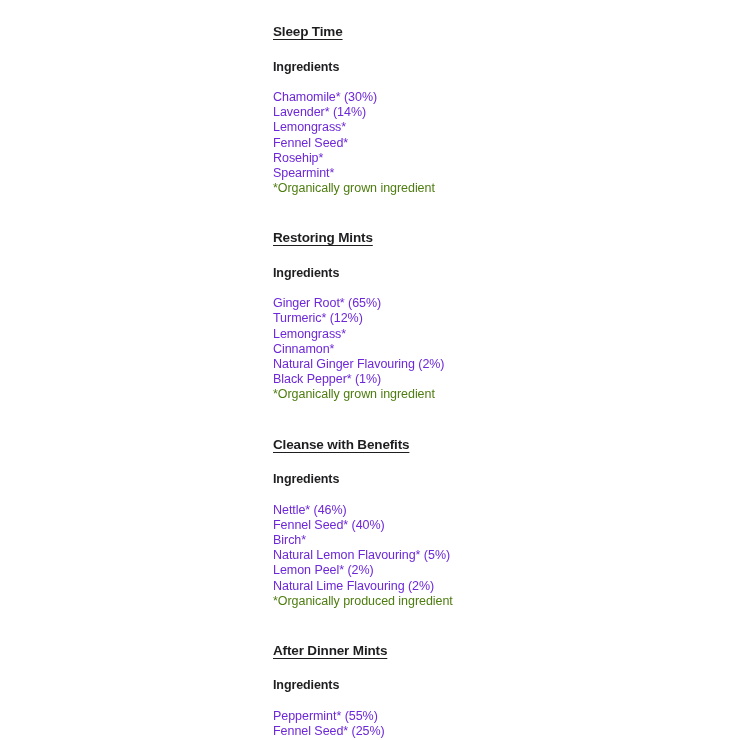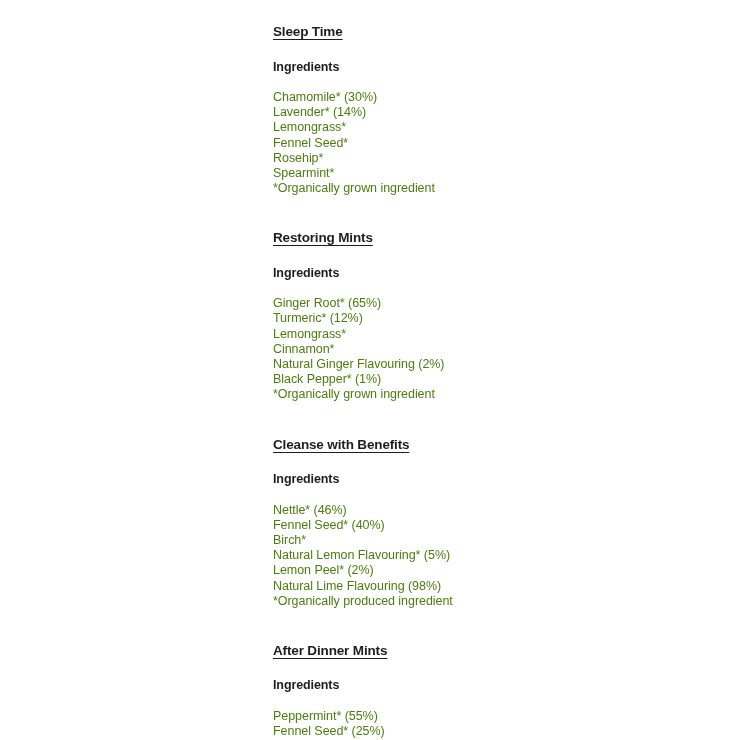--- a/index.html
+++ b/index.html
@@ -52,21 +52,21 @@
     margin: 0 0 16px 0;
     line-height: 1.15;
   }
   .ingredient-list {
     list-style: none;
     margin: 0;
     padding: 0;
   }
   .ingredient-item {
     font-size: 12.5px;
-    color: #4d7c0f;
+    color: #6d28d9;
     line-height: 15.2px;
     letter-spacing: -0.05px;
     white-space: nowrap;
   }
   .footnote {
     font-size: 12.5px;
     color: #4d7c0f;
     line-height: 15.2px;
     letter-spacing: -0.05px;
     white-space: nowrap;
@@ -108,21 +108,21 @@
 
     <div class="section">
       <div class="product-title">Cleanse with Benefits</div>
       <div class="ingredients-label">Ingredients</div>
       <ul class="ingredient-list">
         <li class="ingredient-item">Nettle* (46%)</li>
         <li class="ingredient-item">Fennel Seed* (40%)</li>
         <li class="ingredient-item">Birch*</li>
         <li class="ingredient-item">Natural Lemon Flavouring* (5%)</li>
         <li class="ingredient-item">Lemon Peel* (2%)</li>
-        <li class="ingredient-item">Natural Lime Flavouring (98%)</li>
+        <li class="ingredient-item">Natural Lime Flavouring (2%)</li>
       </ul>
       <div class="footnote">*Organically produced ingredient</div>
     </div>
 
     <div class="section">
       <div class="product-title">After Dinner Mints</div>
       <div class="ingredients-label">Ingredients</div>
       <ul class="ingredient-list">
         <li class="ingredient-item">Peppermint* (55%)</li>
         <li class="ingredient-item">Fennel Seed* (25%)</li>

